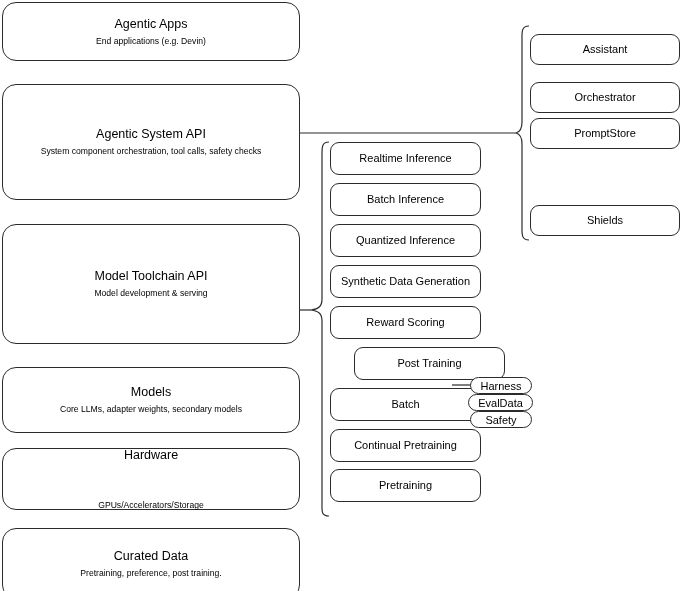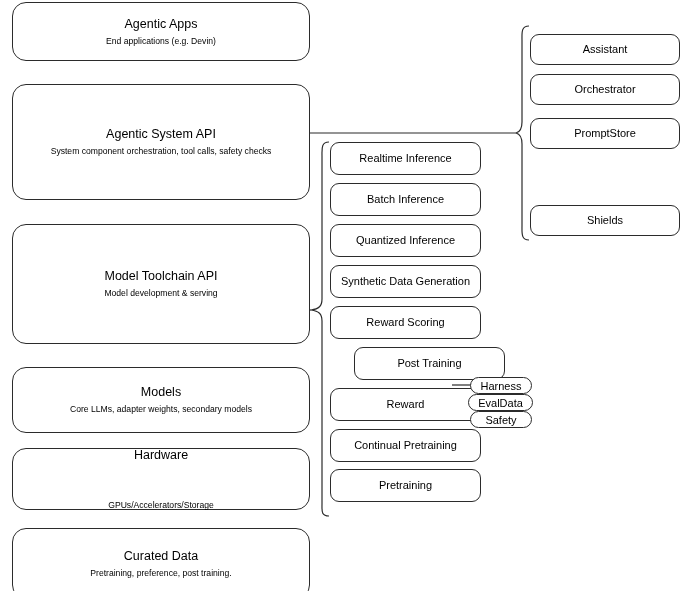--- a/index.html
+++ b/index.html
@@ -9,21 +9,21 @@
 
   
   .box{position:absolute;box-sizing:border-box;background:#ffffff;
        border:1.2px solid #2b2b2b;border-radius:14px;
        display:flex;flex-direction:column;align-items:center;justify-content:center;
        text-align:center;}
   .box .title{font-size:12.5px;line-height:15px;color:#000;}
   .box .sub{font-size:8.6px;line-height:11px;color:#000;margin-top:4px;}
 
   
-  .layer{left:2px;width:298px;margin-left:10px;}
+  .layer{left:2px;width:298px;}
 
   
   .mid{left:330px;width:151px;height:33px;border-radius:9px;}
   .mid .title{font-size:11px;line-height:13px;}
 
   
   .rgt{left:530px;width:150px;height:31px;border-radius:9px;}
   .rgt .title{font-size:11px;line-height:13px;}
 
   
@@ -99,21 +99,21 @@
   <div class="box mid" style="top:265px;">
     <div class="title">Synthetic Data Generation</div>
   </div>
   <div class="box mid" style="top:306px;">
     <div class="title">Reward Scoring</div>
   </div>
   <div class="box mid" style="top:347px;margin-left:24px;">
     <div class="title">Post Training</div>
   </div>
   <div class="box mid" style="top:388px;">
-    <div class="title">Reward</div>
+    <div class="title">Batch</div>
   </div>
   <div class="box mid" style="top:429px;">
     <div class="title">Continual Pretraining</div>
   </div>
   <div class="box mid" style="top:469px;">
     <div class="title">Pretraining</div>
   </div>
 
   <div class="pill" style="left:470px;top:377px;width:62px;">
     <span>Harness</span>
@@ -121,21 +121,21 @@
   <div class="pill" style="left:468px;top:394px;width:65px;">
     <span>EvalData</span>
   </div>
   <div class="pill" style="left:470px;top:411px;width:62px;">
     <span>Safety</span>
   </div>
 
   <div class="box rgt" style="top:34px;">
     <div class="title">Assistant</div>
   </div>
-  <div class="box rgt" style="top:74px;">
+  <div class="box rgt" style="top:82px;">
     <div class="title">Orchestrator</div>
   </div>
   <div class="box rgt" style="top:118px;">
     <div class="title">PromptStore</div>
   </div>
   <div class="box rgt" style="top:205px;">
     <div class="title">Shields</div>
   </div>
 
 </div>

